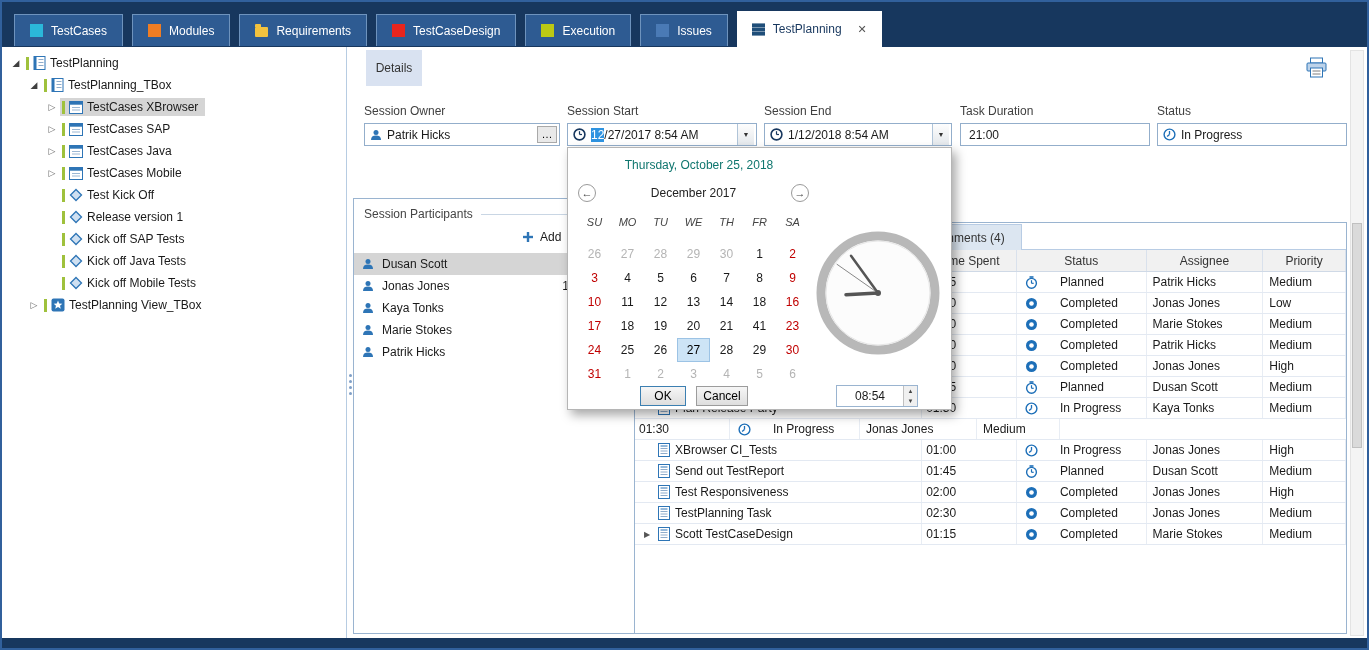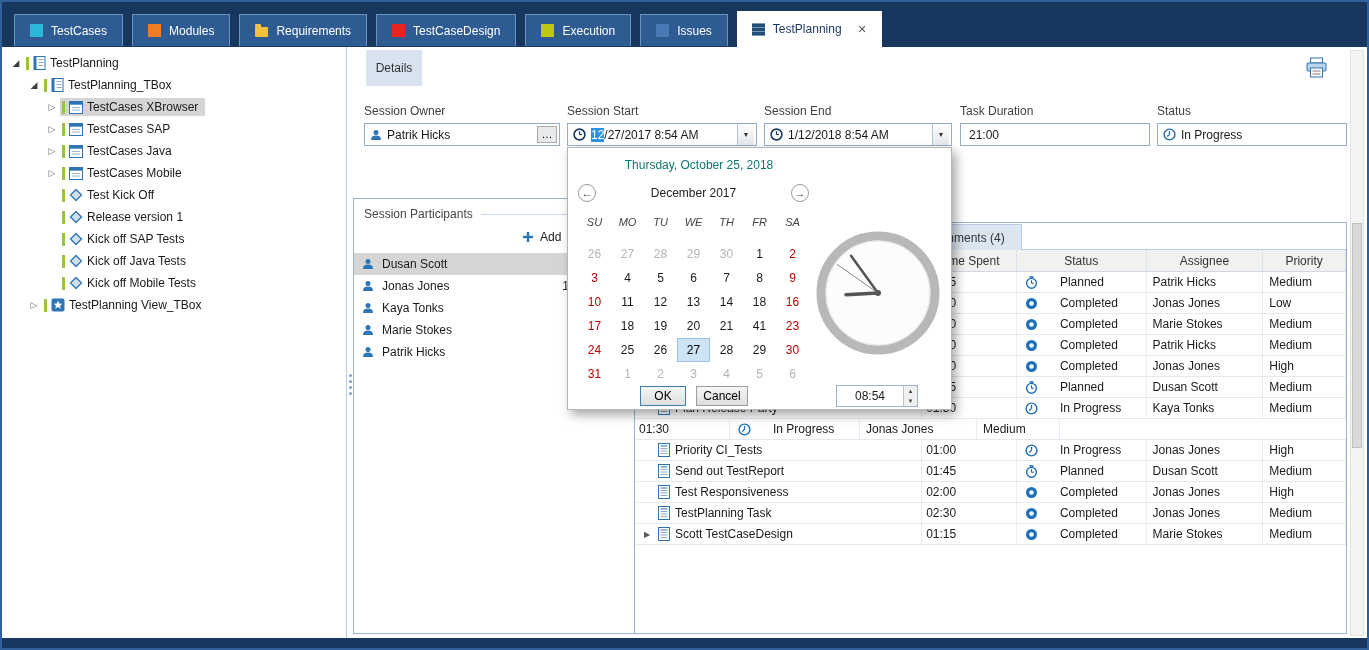--- a/index.html
+++ b/index.html
@@ -673,21 +673,21 @@
             <span class="exp"></span>
             <span class="icon ">
               <svg width="12" height="14" viewBox="0 0 12 14">
                 <rect x="0.5" y="0.5" width="11" height="13" fill="#fff" stroke="#2e75b6"></rect>
                 <line x1="2.5" y1="3" x2="9.5" y2="3" stroke="#2e75b6"></line>
                 <line x1="2.5" y1="5.5" x2="9.5" y2="5.5" stroke="#8faccb"></line>
                 <line x1="2.5" y1="8" x2="9.5" y2="8" stroke="#8faccb"></line>
                 <line x1="2.5" y1="10.5" x2="9.5" y2="10.5" stroke="#8faccb"></line>
               </svg>
             </span>
-            <span>Priority CI_Tests</span>
+            <span>XBrowser CI_Tests</span>
           </span>
           <span class="cell c-time" style="width:95px">01:00</span>
           <span class="cell c-status" style="width:130px">
             <span class="icon ">
               <svg width="13" height="13" viewBox="0 0 13 13">
                 <circle cx="6.5" cy="6.5" r="5.4" fill="#fff" stroke="#1d6fb8" stroke-width="1.4"></circle>
                 <line x1="6.5" y1="6.5" x2="6.5" y2="3" stroke="#1d6fb8" stroke-width="1.3"></line>
                 <line x1="6.5" y1="6.5" x2="4.1" y2="8.6" stroke="#1d6fb8" stroke-width="1.3"></line>
               </svg>
             </span>

